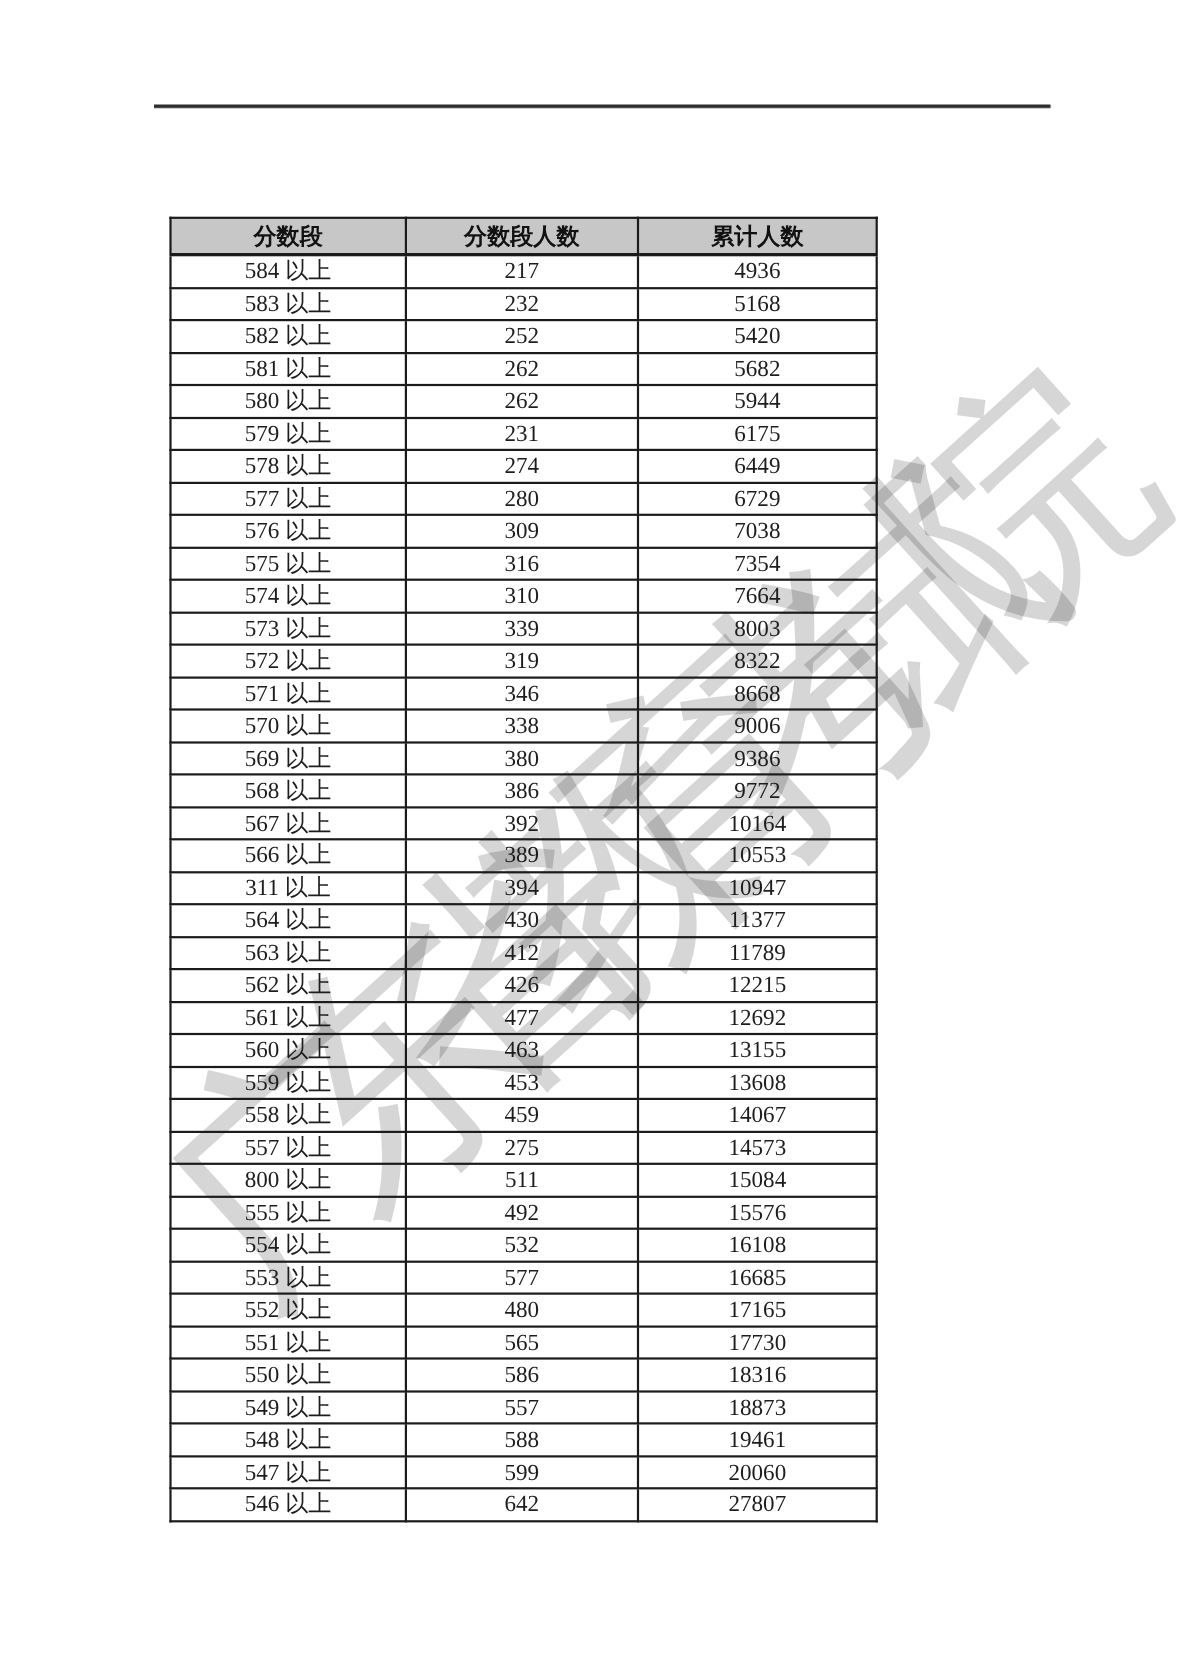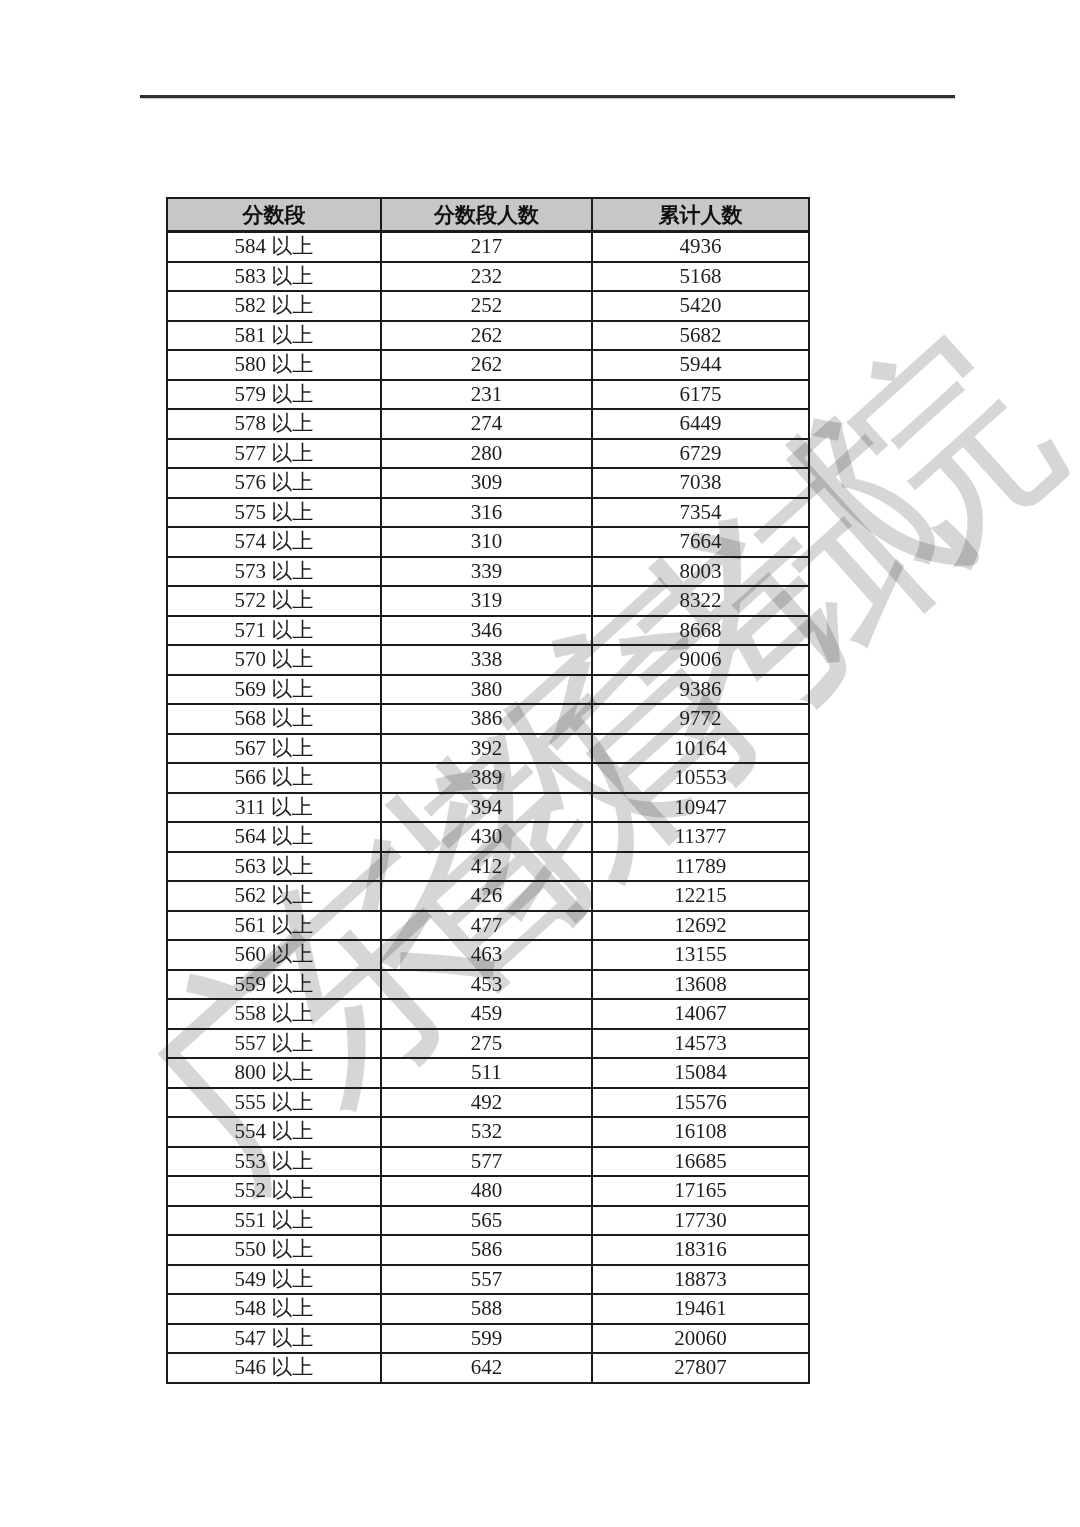--- a/index.html
+++ b/index.html
@@ -30,21 +30,21 @@
     letter-spacing: -0.45em;
     white-space: nowrap;
     color: rgba(0, 0, 0, 0.16);
     font-family: "DejaVu Sans", sans-serif;
     z-index: 1;
     pointer-events: none;
     line-height: 1;
   }
   table.score-table {
     position: absolute;
-    left: 166px;
+    left: 154px;
     top: 197px;
     width: 644px;
     border-collapse: collapse;
     table-layout: fixed;
     z-index: 2;
   }
   table.score-table col.c1 { width: 33.3%; }
   table.score-table col.c2 { width: 32.9%; }
   table.score-table col.c3 { width: 33.8%; }
   table.score-table th {

